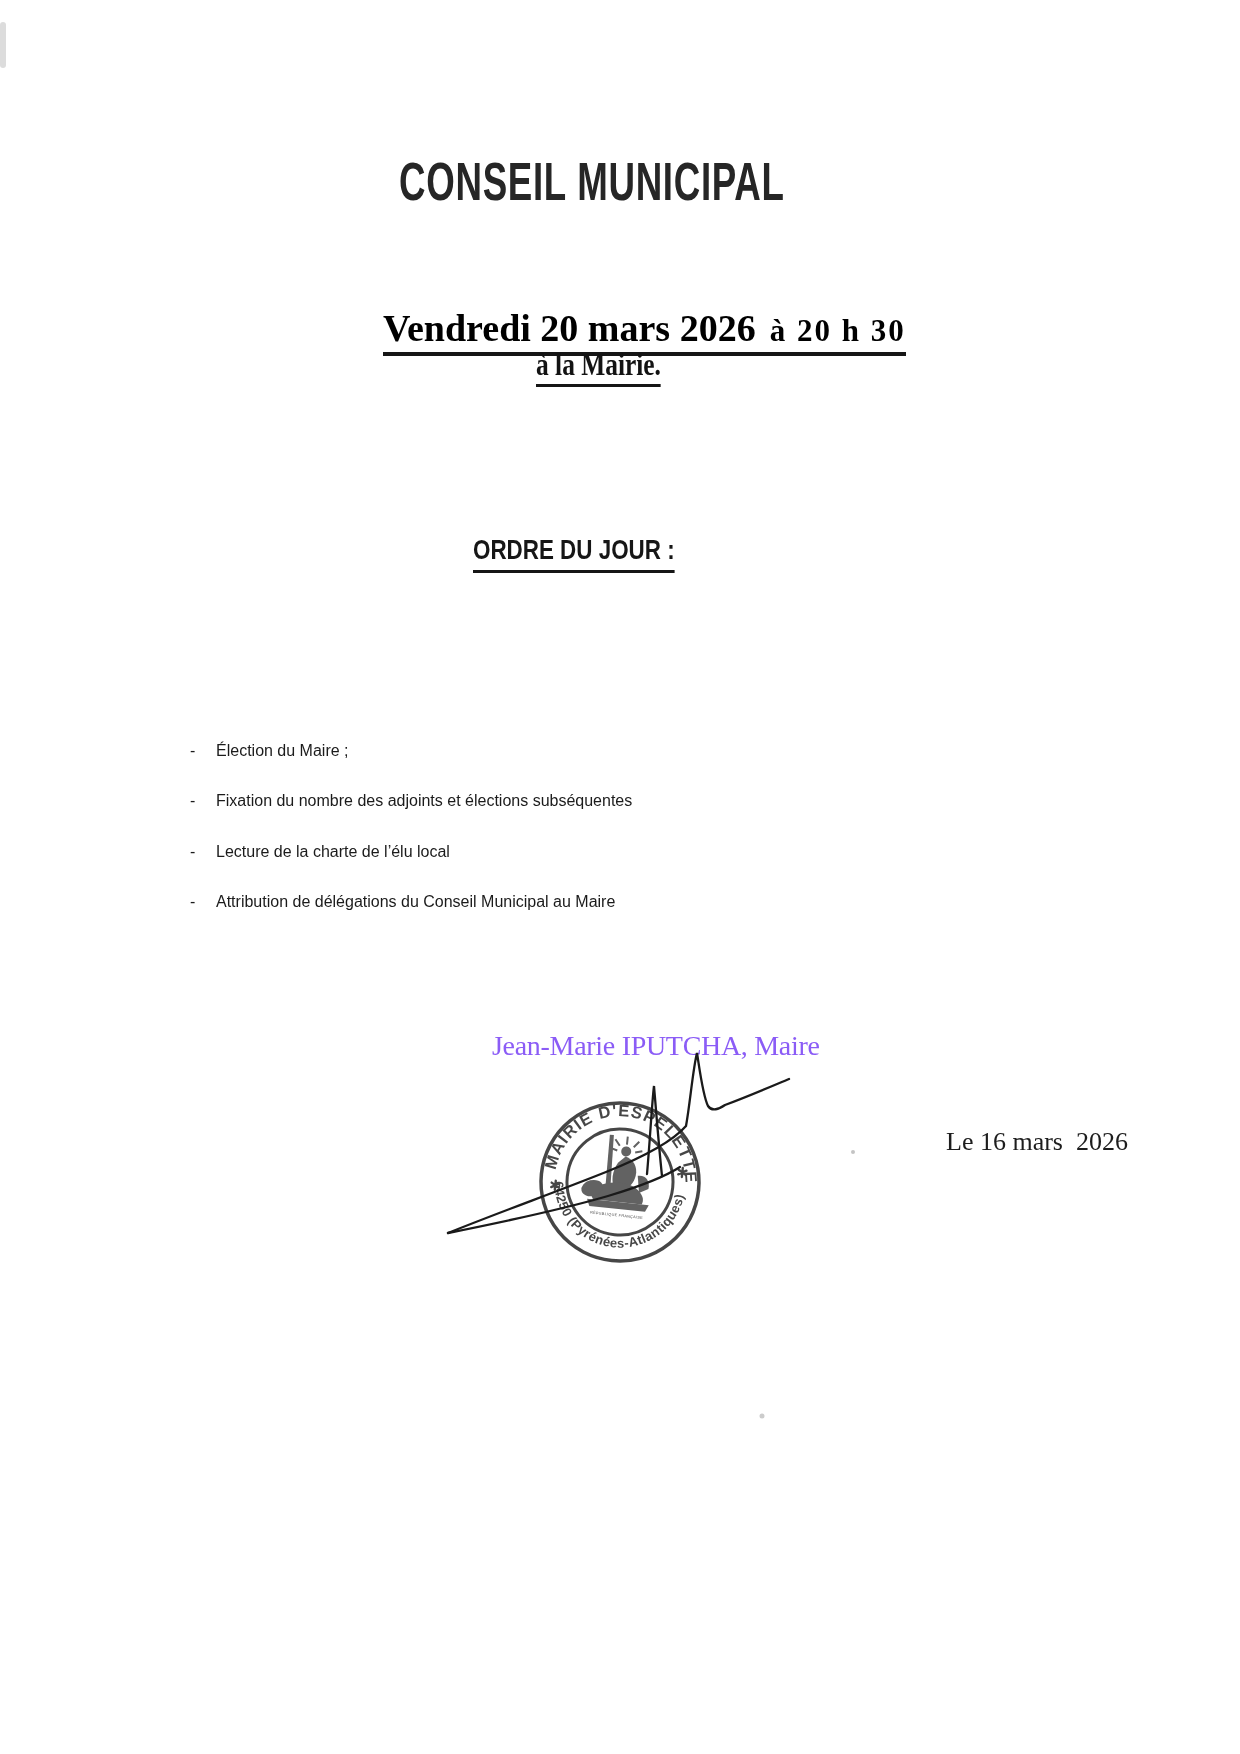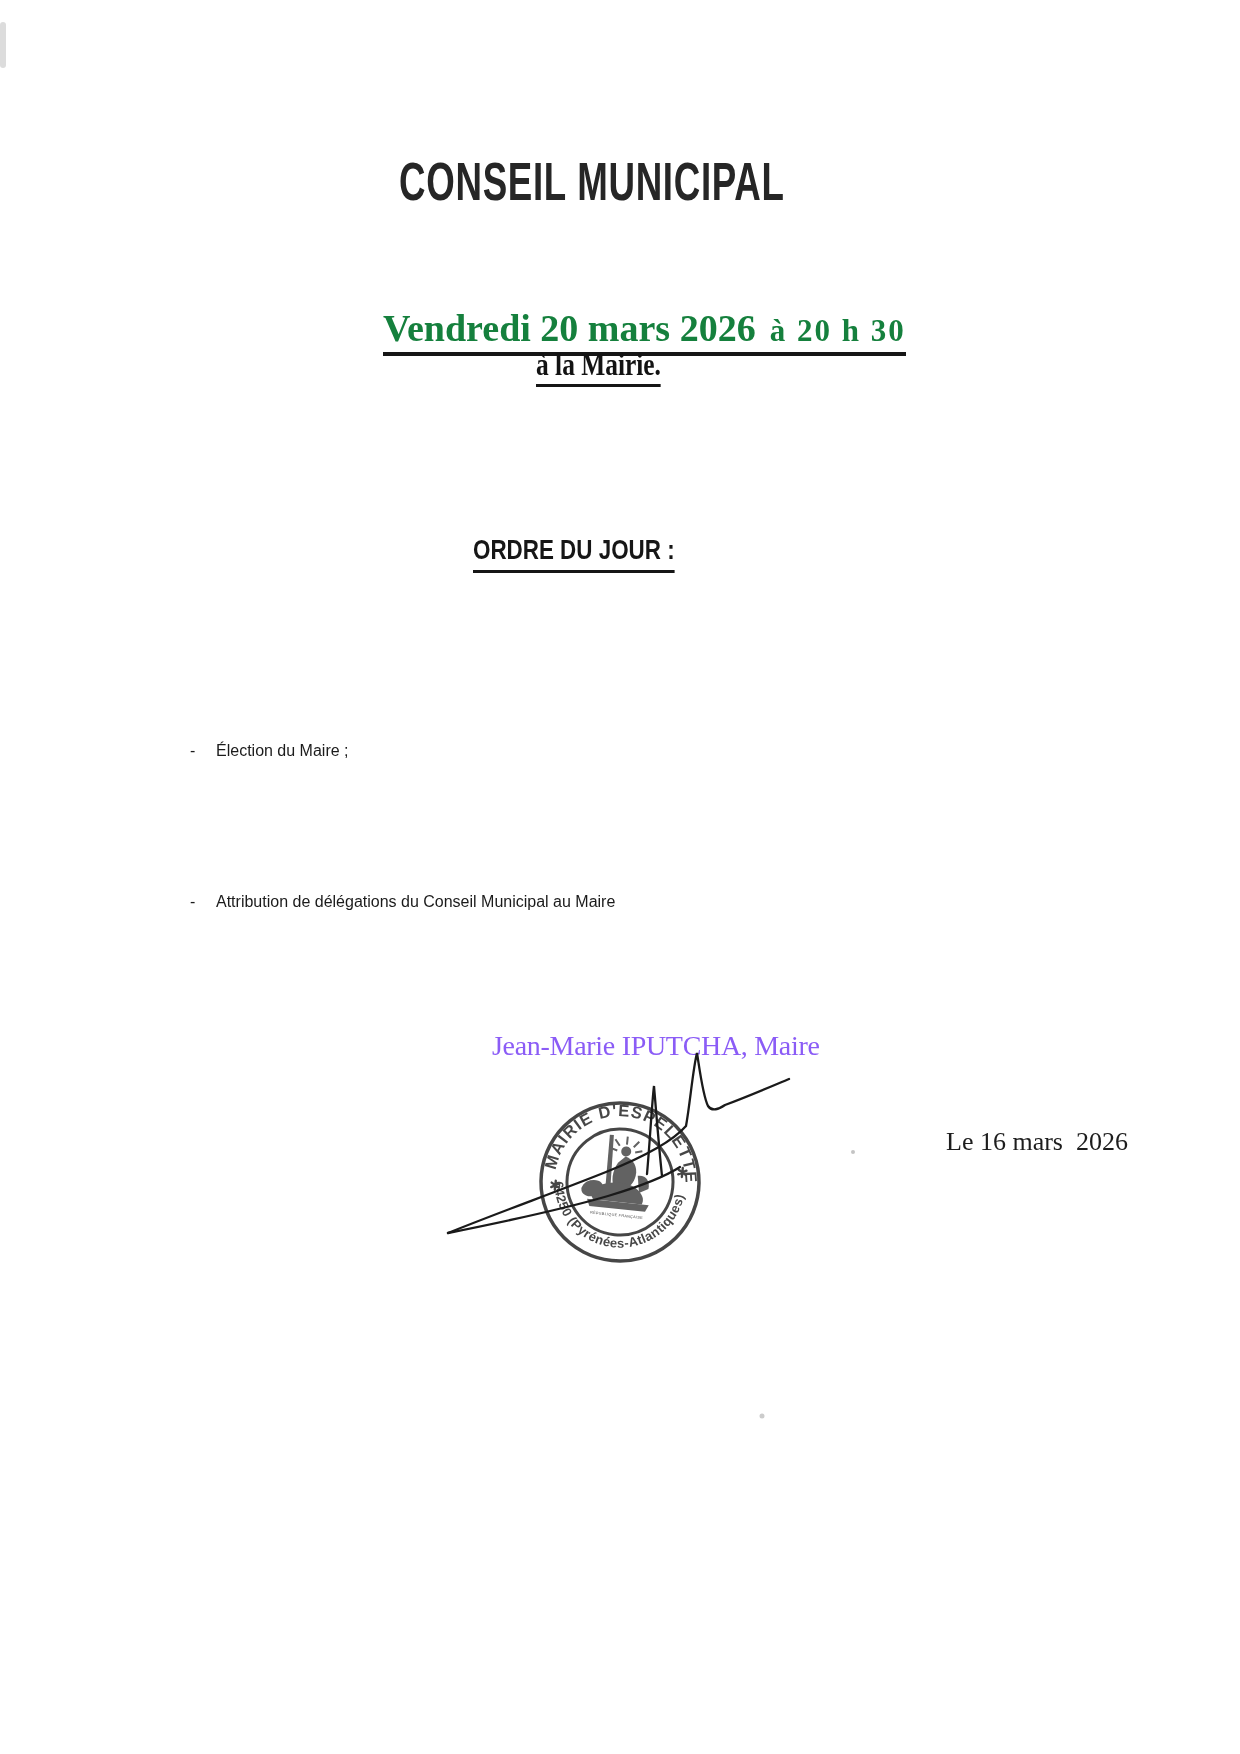--- a/index.html
+++ b/index.html
@@ -16,21 +16,21 @@
 
   .doc-title{
     position:absolute;left:399px;top:150px;
     font-family:"Liberation Sans",sans-serif;
     font-size:54px;font-weight:bold;letter-spacing:1px;
     color:#262626;white-space:nowrap;
     transform:scaleX(0.68);transform-origin:0 0;
   }
   .date-line{
     position:absolute;left:383px;top:306px;
-    font-family:"Liberation Serif",serif;font-weight:bold;color:#15803d;
+    font-family:"Liberation Serif",serif;font-weight:bold;color:#000000;
     white-space:nowrap;
     border-bottom:4px solid #161616;padding-bottom:2px;
   }
   .date-main{font-size:38px;}
   .date-time{font-size:31px;padding-left:14px;letter-spacing:2px;}
   .location-line{
     position:absolute;left:536px;top:347px;
     font-family:"Liberation Serif",serif;font-weight:bold;color:#131313;
     font-size:31px;white-space:nowrap;
     border-bottom:3px solid #161616;padding-bottom:1px;
@@ -73,20 +73,26 @@
   <div class="date-line">
     <span class="date-main">Vendredi 20 mars 2026</span><span class="date-time">à 20 h 30</span>
   </div>
 
   <div class="location-line">à la Mairie.</div>
 
   <div class="agenda-heading">ORDRE DU JOUR :</div>
 
   <div class="agenda-item" style="top:742px">
     <span class="dash">-</span><span>Élection du Maire ;</span>
+  </div>
+  <div class="agenda-item" style="top:792px">
+    <span class="dash">-</span><span>Fixation du nombre des adjoints et élections subséquentes</span>
+  </div>
+  <div class="agenda-item" style="top:843px">
+    <span class="dash">-</span><span>Lecture de la charte de l’élu local</span>
   </div>
   <div class="agenda-item" style="top:893px">
     <span class="dash">-</span><span>Attribution de délégations du Conseil Municipal au Maire</span>
   </div>
 
   <div class="signer-line">Jean-Marie IPUTCHA, Maire</div>
 
   <div class="date-note">Le 16 mars  2026</div>
 
   <svg class="overlay-svg" width="1240" height="1754" viewBox="0 0 1240 1754">

